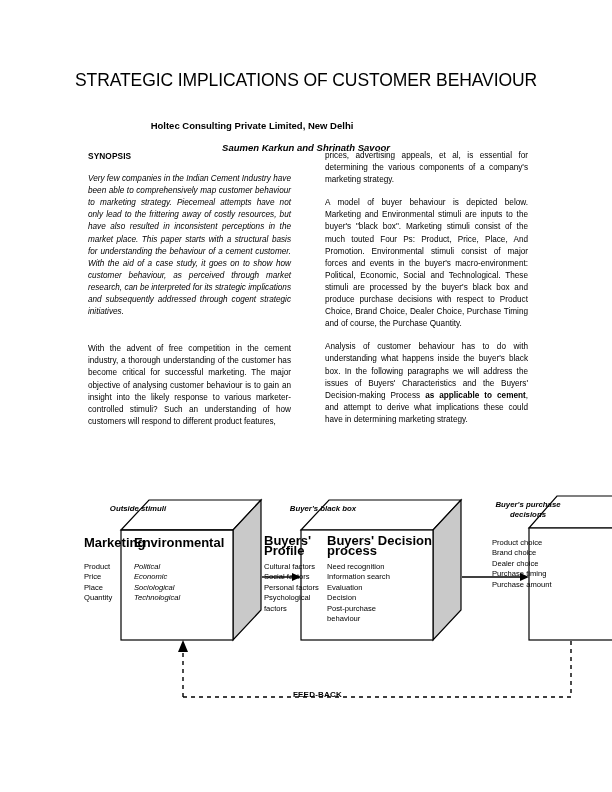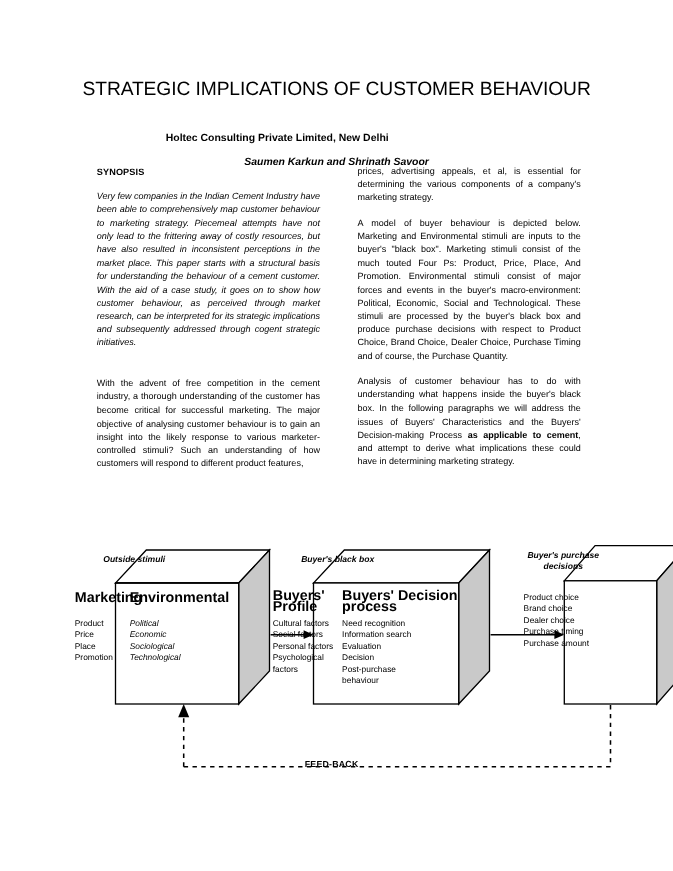--- a/index.html
+++ b/index.html
@@ -69,21 +69,21 @@
     margin: 0 0 11px 0;
     text-align: justify;
   }
   .para.italic { font-style: italic; font-weight: normal; }
   .bi { font-weight: bold; }
   .spacer-lg { height: 14px; }
 
   
   .diagram {
     position: absolute;
-    left: 0;
+    left: 16px;
     top: 492px;
     width: 532px;
     height: 240px;
     padding-left: 45px;
   }
   .diagram svg { display: block; }
 
   .cube-text {
     position: absolute;
     font-size: 7.6px;
@@ -172,21 +172,21 @@
       <polygon points="122,148 117,160 127,160" fill="#000"></polygon>
     </g>
   </svg>
 
   <div class="cube-title" style="left:72px; top:12px; width:100px;">Outside stimuli</div>
   <div class="cube-colhead" style="left:68px; top:46px;">Marketing</div>
   <div class="cube-colhead" style="left:118px; top:46px;">Environmental</div>
   <div class="cube-text" style="left:68px; top:70px;">Product
 Price
 Place
-Promotion</div>
+Quantity</div>
   <div class="cube-text" style="left:118px; top:70px;font-style:italic;">Political
 Economic
 Sociological
 Technological</div>
 
   <div class="cube-title" style="left:250px; top:12px; width:114px;">Buyer's black box</div>
   <div class="cube-colhead" style="left:248px; top:44px;">Buyers'
 Profile</div>
   <div class="cube-colhead" style="left:311px; top:44px;">Buyers' Decision
 process</div>

